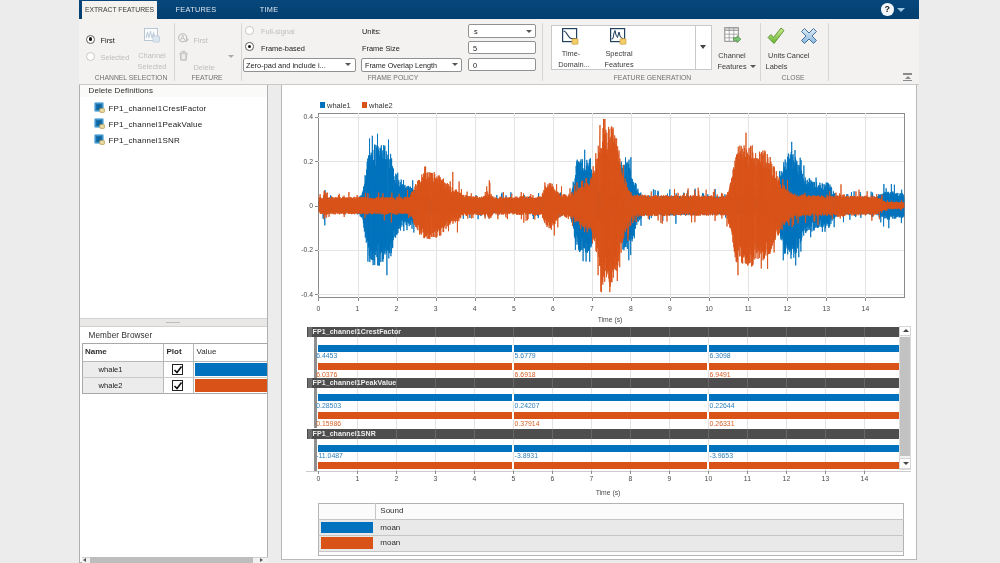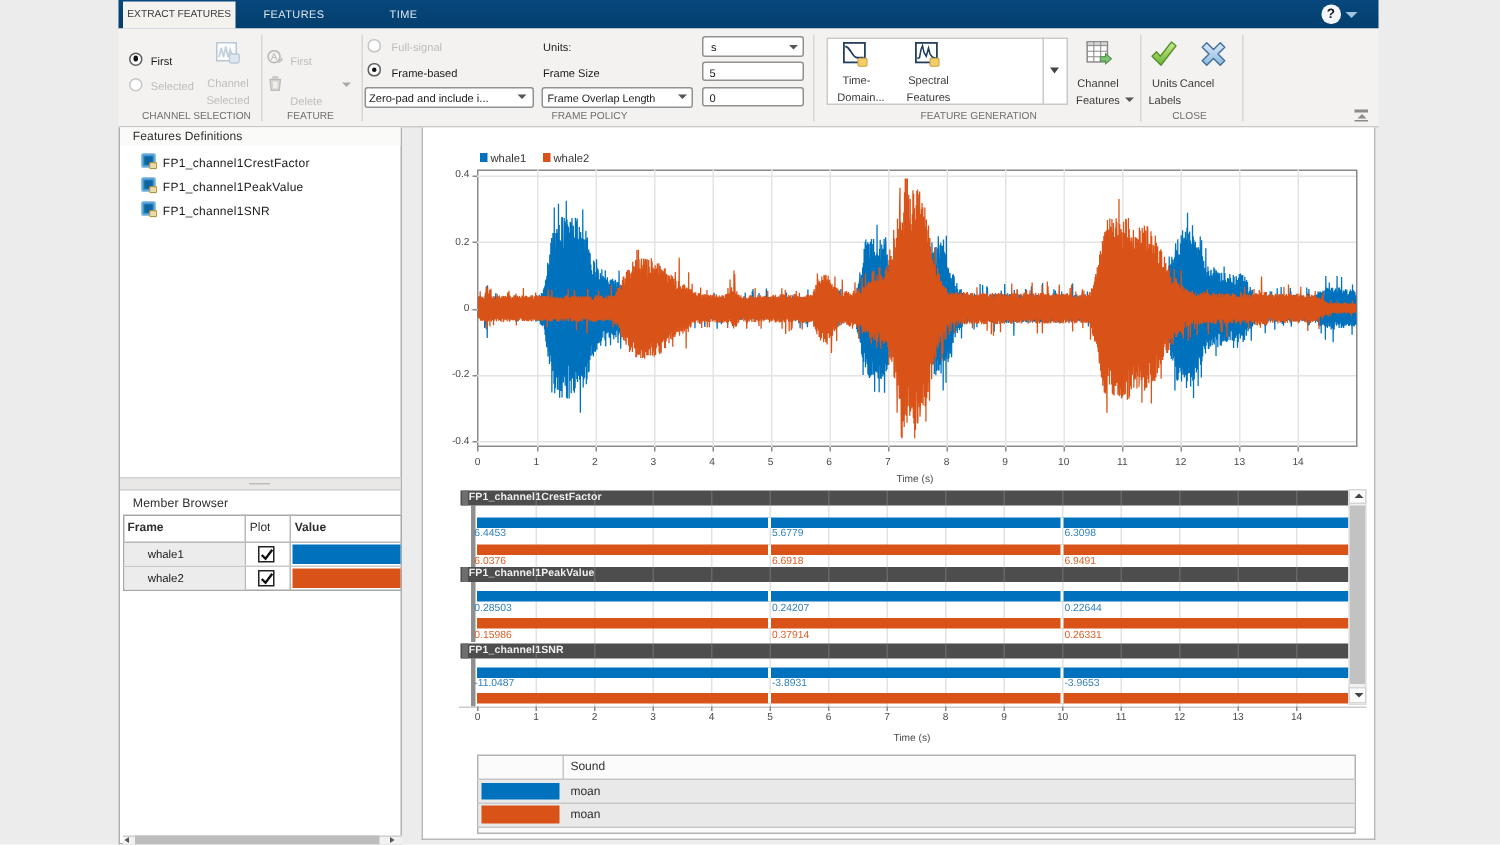--- a/index.html
+++ b/index.html
@@ -139,21 +139,21 @@
 </svg>
 <div class="ribtxt" style="left:786.5px;top:50.5px;width:46px;text-align:left">Cancel</div>
 <div class="seclbl" style="left:763px;top:73.5px;width:60px">CLOSE</div>
 
 <div class="abs" style="left:903px;top:73px;width:9px;height:1.5px;background:#8a8a8a"></div>
 <div class="abs" style="left:904.5px;top:76px;width:0;height:0;border-left:3px solid transparent;border-right:3px solid transparent;border-bottom:3.5px solid #8a8a8a"></div>
 <div class="abs" style="left:903px;top:79.5px;width:9px;height:1px;background:#8a8a8a"></div>
 
 <div class="abs" style="left:78.5px;top:85px;width:189px;height:478px;background:#fff;border:1px solid #b0b0b0;border-top:none"></div>
 <div class="abs" style="left:79.5px;top:85px;width:187px;height:12px;background:#fafaf8"></div>
-<div class="abs" style="left:88.5px;top:86px;font-size:8px;letter-spacing:0.1px;color:#2e2e2e">Features Definitions</div>
+<div class="abs" style="left:88.5px;top:86px;font-size:8px;letter-spacing:0.1px;color:#2e2e2e">Delete Definitions</div>
 
 <svg class="abs" style="left:93.5px;top:102.4px" width="11" height="11" viewBox="0 0 11 11">
  <rect x="0.5" y="0.5" width="9" height="9" rx="1.2" fill="#3d96cf" stroke="#8fc3e4" stroke-width="1"></rect>
  <rect x="2.2" y="2.2" width="5.6" height="5.6" fill="#0f659f"></rect>
  <rect x="5.8" y="6.4" width="4.6" height="4" rx="0.7" fill="#edd9a3" stroke="#b09347" stroke-width="0.7"></rect>
 </svg>
 <div class="abs" style="left:108.5px;top:103.6px;font-size:8px;letter-spacing:0.2px;color:#1a1a1a">FP1_channel1CrestFactor</div>
 <svg class="abs" style="left:93.5px;top:118.4px" width="11" height="11" viewBox="0 0 11 11">
  <rect x="0.5" y="0.5" width="9" height="9" rx="1.2" fill="#3d96cf" stroke="#8fc3e4" stroke-width="1"></rect>
  <rect x="2.2" y="2.2" width="5.6" height="5.6" fill="#0f659f"></rect>
@@ -170,23 +170,23 @@
 <div class="abs" style="left:79.5px;top:318px;width:187px;height:8.5px;background:#e9e8e7;border-top:1px solid #d2d2d2;border-bottom:1px solid #d2d2d2"></div>
 <div class="abs" style="left:166px;top:321.5px;width:14px;height:1.6px;background:#bdbdbd"></div>
 
 <div class="abs" style="left:88.5px;top:330.5px;font-size:8.2px;letter-spacing:0.1px;color:#2e2e2e">Member Browser</div>
 
 <div class="abs" style="left:81.5px;top:343px;width:186px;height:50.5px;background:#fff;border:1px solid #a8a8a8"></div>
 <div class="abs" style="left:163px;top:343px;width:1px;height:50.5px;background:#b8b8b8"></div>
 <div class="abs" style="left:193px;top:343px;width:1px;height:50.5px;background:#b8b8b8"></div>
 <div class="abs" style="left:81.5px;top:360.8px;width:186px;height:1px;background:#b8b8b8"></div>
 <div class="abs" style="left:81.5px;top:377.2px;width:186px;height:1px;background:#c9c9c9"></div>
-<div class="abs" style="left:85px;top:347px;font-size:8px;font-weight:bold;color:#2e2e2e">Frame</div>
-<div class="abs" style="left:166.5px;top:347px;font-size:8px;font-weight:normal;color:#2e2e2e">Plot</div>
-<div class="abs" style="left:196.5px;top:347px;font-size:8px;font-weight:bold;color:#2e2e2e">Value</div>
+<div class="abs" style="left:85px;top:347px;font-size:8px;font-weight:bold;color:#2e2e2e">Name</div>
+<div class="abs" style="left:166.5px;top:347px;font-size:8px;font-weight:bold;color:#2e2e2e">Plot</div>
+<div class="abs" style="left:196.5px;top:347px;font-size:8px;font-weight:normal;color:#2e2e2e">Value</div>
 
 <div class="abs" style="left:82.5px;top:361.8px;width:80.5px;height:15.4px;background:#ececec"></div>
 <div class="abs" style="left:82.5px;top:365px;width:56px;text-align:center;font-size:7.6px;color:#1a1a1a">whale1</div>
 <div class="abs" style="left:172px;top:363.5px;width:11px;height:11px;background:#fff;border:1.2px solid #222"></div>
 <svg class="abs" style="left:173px;top:364.5px" width="10" height="10" viewBox="0 0 10 10">
     <path d="M1.5 5 L4 7.5 L8.5 1.5" fill="none" stroke="#111" stroke-width="1.6"></path>
   </svg>
 <div class="abs" style="left:194.5px;top:362.8px;width:72px;height:12.8px;background:#0072bd"></div>
 
 <div class="abs" style="left:82.5px;top:378.2px;width:80.5px;height:15px;background:#ececec"></div>

